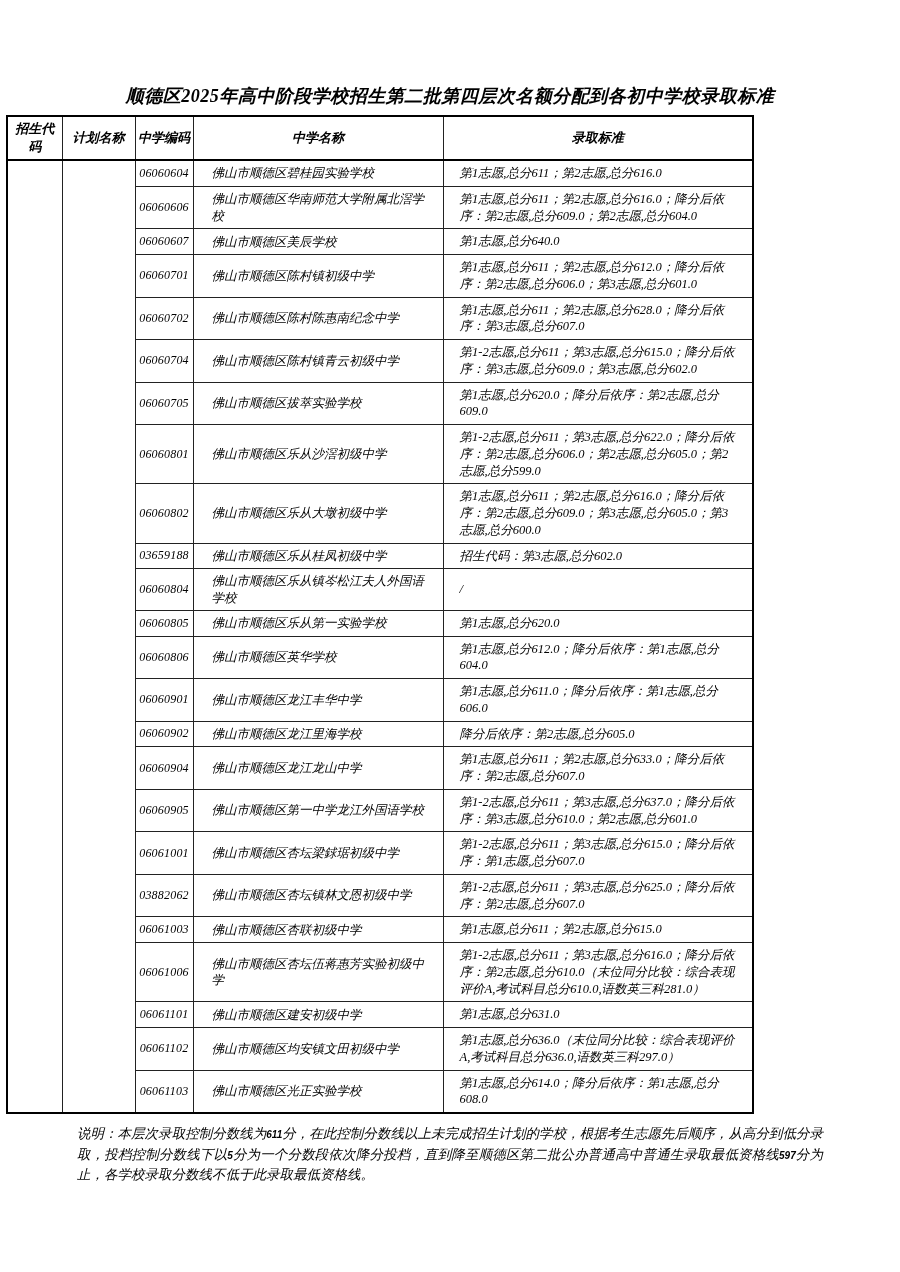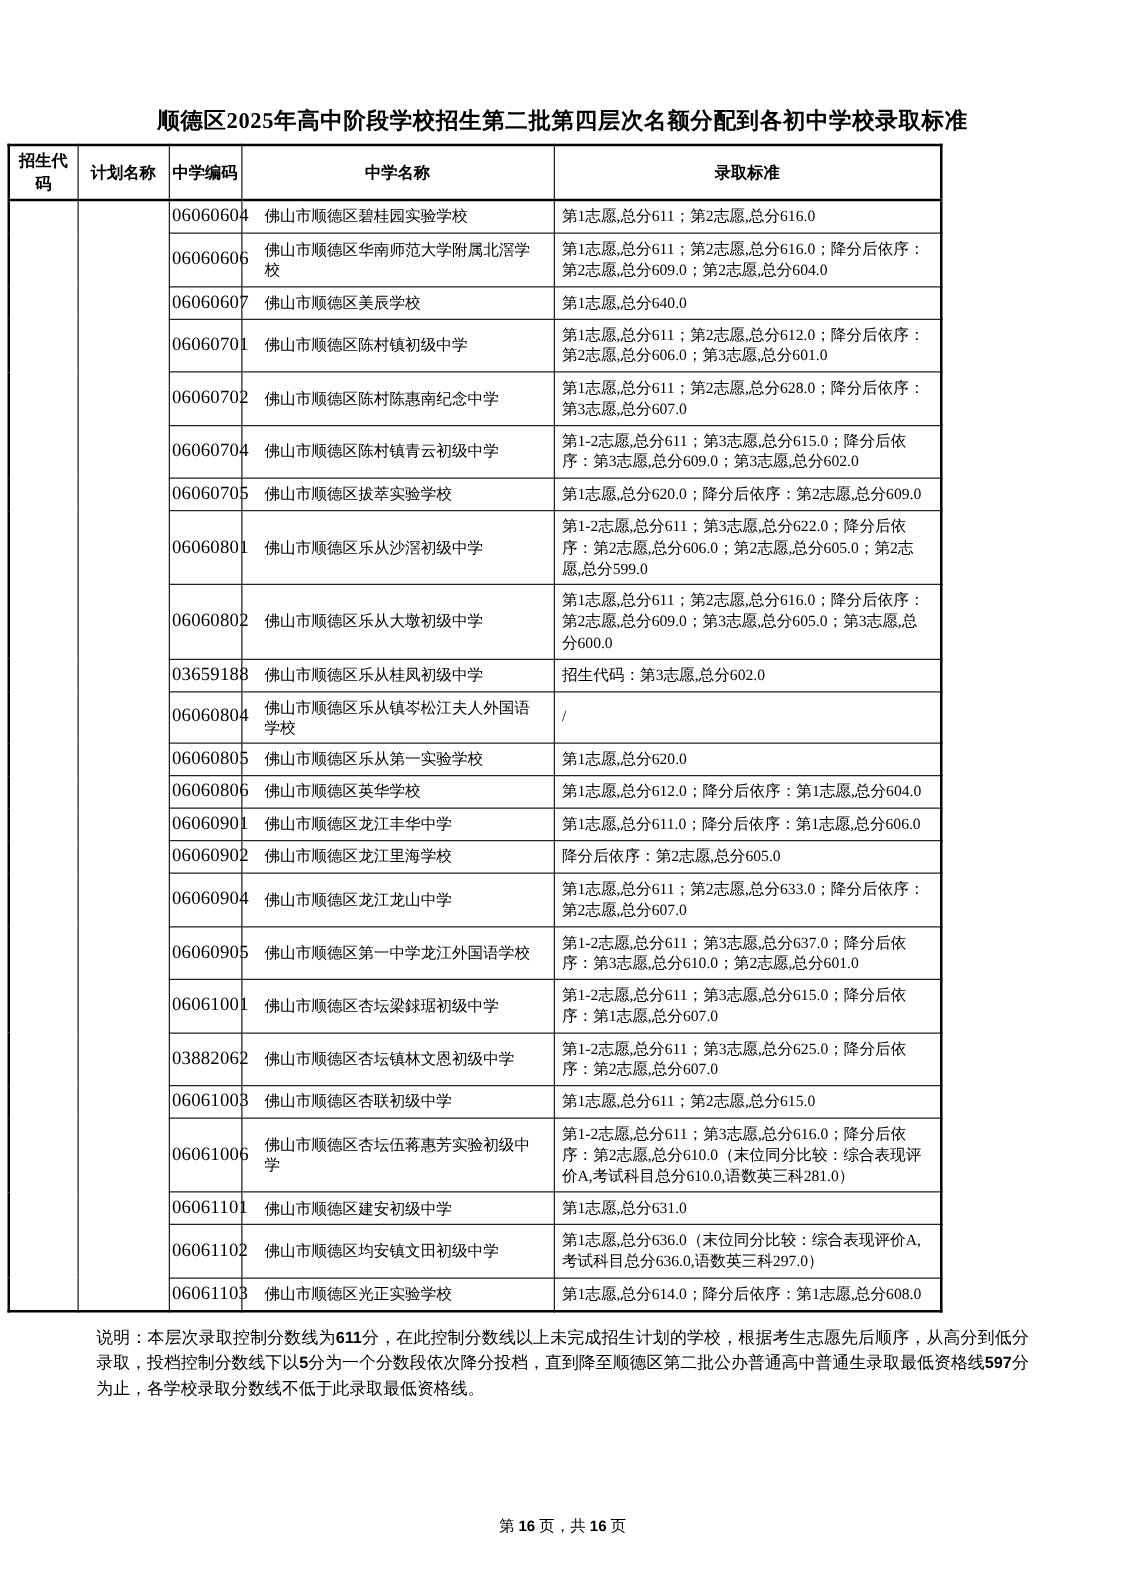--- a/index.html
+++ b/index.html
@@ -10,20 +10,21 @@
     position: relative;
     font-family: "Liberation Serif", "DejaVu Serif", serif;
     color: #000;
     overflow: hidden;
   }
   .page {
     position: relative;
     width: 900px;
     height: 1272px;
     background: #fff;
+    font-style: italic;
   }
   .page-title {
     padding-top: 84px;
     text-align: center;
     font-size: 18px;
     font-weight: bold;
     letter-spacing: 0.5px;
   }
   .table-wrap {
     margin: 7px auto 0 auto;
@@ -43,47 +44,47 @@
     font-size: 13px;
     font-weight: bold;
     text-align: center;
     height: 28px;
     border-bottom: 2px solid #000;
     padding: 3px 2px;
   }
   td.merged-empty { background: #fff; }
   td.code {
     text-align: center;
-    font-size: 15px;
+    font-size: 12px;
     padding: 4px 2px;
     letter-spacing: 0.2px;
   }
   td.name {
     text-align: left;
     font-size: 12.5px;
     padding: 4px 18px;
     line-height: 1.3;
   }
   td.standard {
     text-align: left;
     font-size: 12.5px;
-    padding: 4px 6px;
+    padding: 4px 16px;
     line-height: 1.34;
   }
   .note {
     width: 746px;
     margin: 10px auto 0 auto;
     font-size: 13.5px;
     line-height: 1.52;
     text-align: justify;
   }
   .note b, .footer b {
     font-family: "Liberation Sans", "DejaVu Sans", sans-serif;
     font-weight: bold;
-    font-size: 13px;
+    font-size: 10px;
   }
   .footer {
     position: absolute;
     left: 0;
     bottom: 42px;
     width: 100%;
     text-align: center;
     font-size: 12.5px;
   }
   .footer b { font-size: 12px; }
@@ -235,15 +236,14 @@
             <td class="code">06061103</td>
             <td class="name">佛山市顺德区光正实验学校</td>
             <td class="standard">第1志愿,总分614.0；降分后依序：第1志愿,总分608.0</td>
           </tr>
         </tbody>
     </table>
   </div>
 
   <p class="note"><span>说明：本层次录取控制分数线为</span><b>611</b><span>分，在此控制分数线以上未完成招生计划的学校，根据考生志愿先后顺序，从高分到低分录取，投档控制分数线下以</span><b>5</b><span>分为一个分数段依次降分投档，直到降至顺德区第二批公办普通高中普通生录取最低资格线</span><b>597</b><span>分为止，各学校录取分数线不低于此录取最低资格线。</span></p>
 
-  <div class="footer"><span>第 </span><b>16</b><span> 页，共 </span><b>16</b><span> 页</span></div>
 
 </div>
 
 </body></html>

